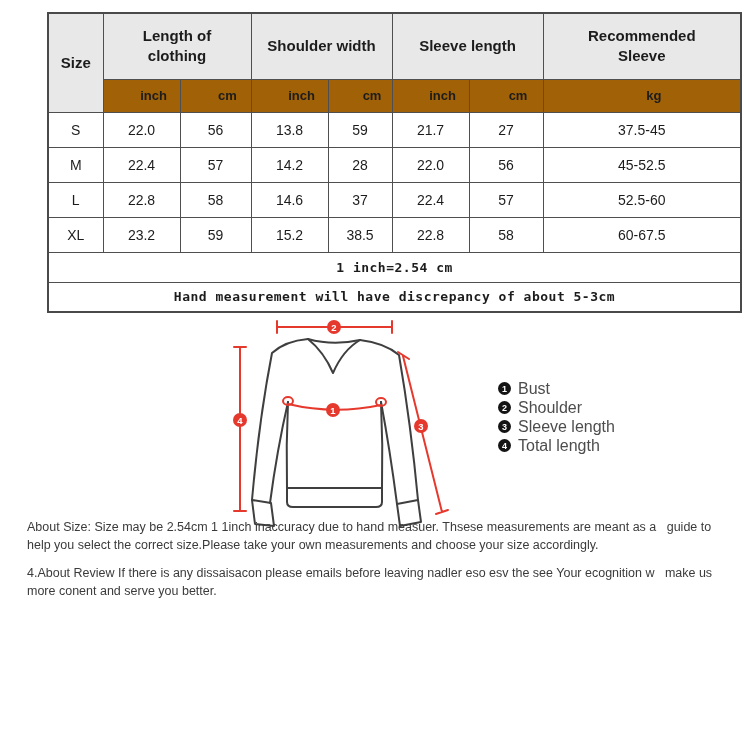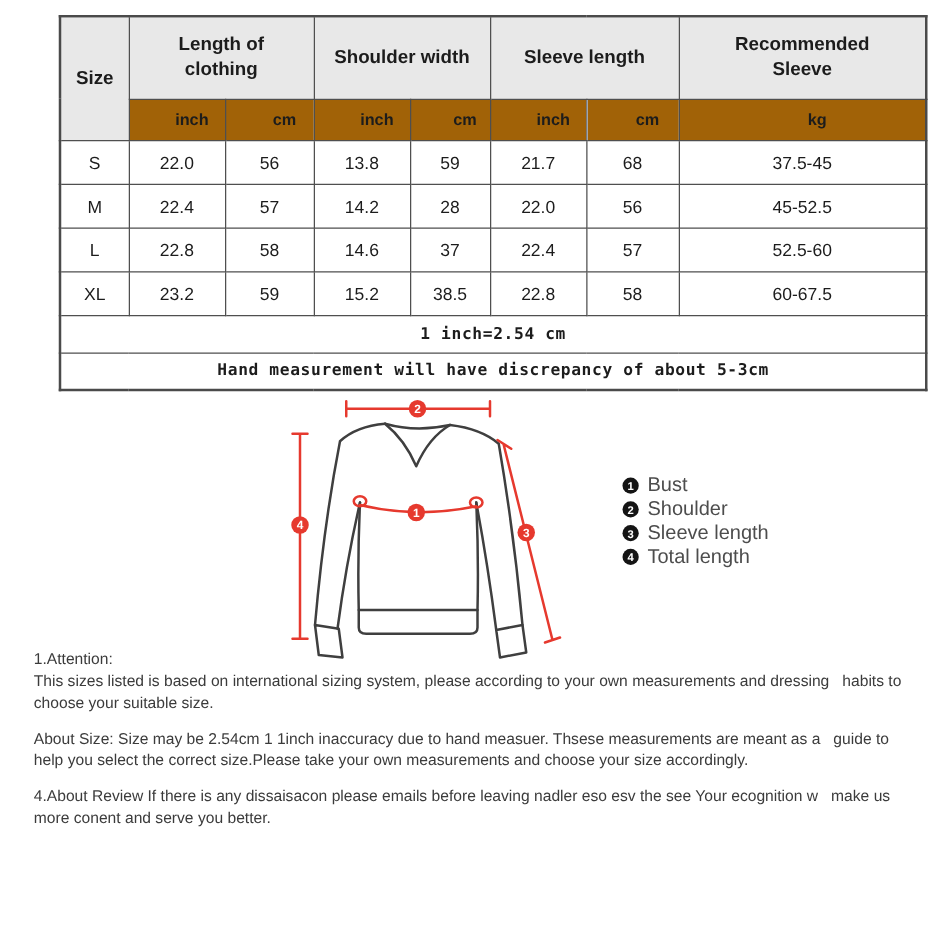--- a/index.html
+++ b/index.html
@@ -95,21 +95,21 @@
     <th class="unit">cm</th>
     <th class="unit">kg</th>
   </tr>
   <tr class="r-data">
     <td class="val">S</td>
     <td class="val">22.0</td>
     <td class="val">56</td>
     <td class="val">13.8</td>
     <td class="val">59</td>
     <td class="val">21.7</td>
-    <td class="val">68</td>
+    <td class="val">27</td>
     <td class="val">37.5-45</td>
   </tr>
   <tr class="r-data">
     <td class="val">M</td>
     <td class="val">22.4</td>
     <td class="val">57</td>
     <td class="val">14.2</td>
     <td class="val">28</td>
     <td class="val">22.0</td>
     <td class="val">56</td>
@@ -212,23 +212,19 @@
     <span class="lgd-label">Sleeve length</span>
   </div>
   <div class="legend-row">
     <span class="lgd-dot">4</span>
     <span class="lgd-label">Total length</span>
   </div>
 </div>
 
 <div class="info">
   <section>
-    <div class="info-h">1.Attention:</div>
-    <div class="info-b">This sizes listed is based on international sizing system, please according to your own measurements and dressing   habits to choose your suitable size.</div>
-  </section>
-  <section>
     <div class="info-b">About Size: Size may be 2.54cm 1 1inch inaccuracy due to hand measuer. Thsese measurements are meant as a   guide to help you select the correct size.Please take your own measurements and choose your size accordingly.</div>
   </section>
   <section>
 
     <div class="info-b">4.About Review If there is any dissaisacon please emails before leaving nadler eso esv the see Your ecognition w   make us more conent and serve you better.</div>
   </section>
 </div>
 
 </body></html>

